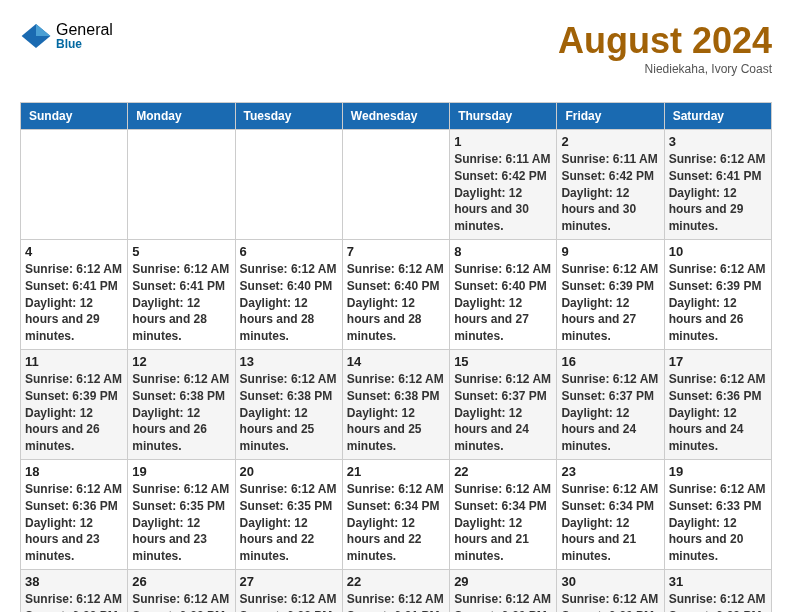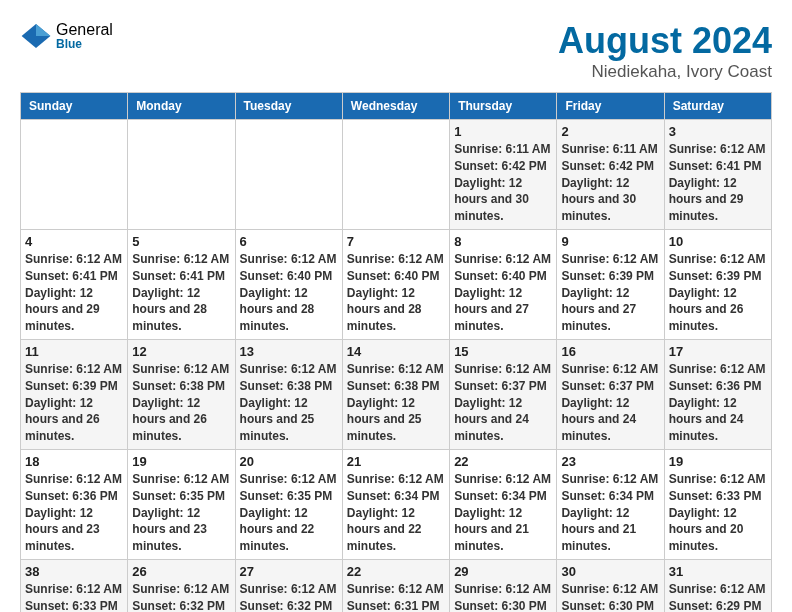--- a/index.html
+++ b/index.html
@@ -7,21 +7,21 @@
       font-family: Arial, sans-serif;
       background: #fff;
       width: 792px;
       min-height: 612px;
       padding: 20px;
     }
     .header {
       display: flex;
       justify-content: space-between;
       align-items: flex-start;
-      margin-bottom: 10px;
+      margin-bottom: 26px;
       gap: 32px;
     }
     .logo {
       display: flex;
       align-items: center;
       gap: 4px;
     }
     .logo-text {
       display: flex;
       flex-direction: column;
@@ -35,24 +35,24 @@
     .logo-icon {
       width: 32px;
       height: 32px;
     }
     .title-block {
       text-align: right;
     }
     .main-title {
       font-size: 36px;
       font-weight: bold;
-      color: #0369a1;
+      color: #a16207;
     }
     .subtitle {
-      font-size: 17px;
+      font-size: 12px;
       color: #555;
     }
     table {
       width: 100%;
       border-collapse: collapse;
       table-layout: fixed;
     }
     thead tr th {
       background-color: #1a6ab1;
       color: #fff;

